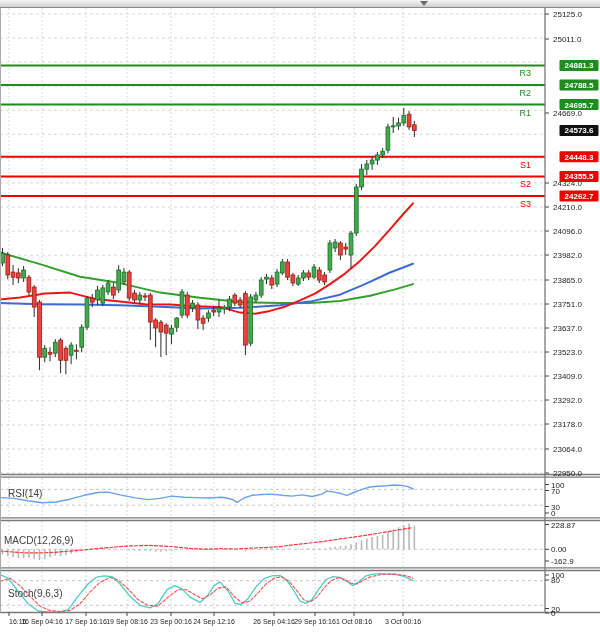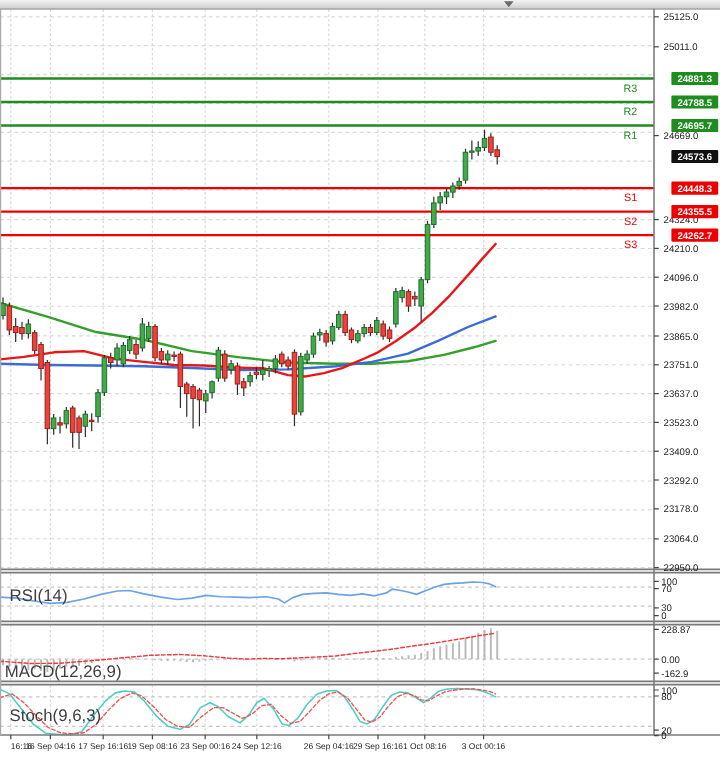--- a/index.html
+++ b/index.html
@@ -5,24 +5,24 @@
   html,body{margin:0;padding:0;background:#fff;}
   .screen{position:relative;width:600px;height:633px;background:#ffffff;overflow:hidden;
           font-family:"Liberation Sans",sans-serif;}
   .topbar{position:absolute;left:0;top:0;width:600px;height:7px;
           background:linear-gradient(#f4f4f4,#cfcfcf);border-bottom:1px solid #8a8a8a;}
   .scroll-marker{position:absolute;left:420px;top:1px;width:0;height:0;
           border-left:4px solid transparent;border-right:4px solid transparent;
           border-top:5px solid #6a6a6a;}
   .chart-area{position:absolute;left:0;top:0;width:600px;height:633px;}
   svg{position:absolute;left:0;top:0;}
-  .pane-label{position:absolute;left:8px;color:#3f3f3f;font-size:14px;font-weight:400;
+  .pane-label{position:absolute;left:8px;color:#3f3f3f;font-size:10px;font-weight:400;
           letter-spacing:0;white-space:nowrap;}
   .lbl-rsi{top:488px;}
-  .lbl-macd{top:535px;left:4px;margin-top:16px;}
+  .lbl-macd{top:535px;left:4px;}
   .lbl-stoch{top:588px;}
 </style>
 </head>
 <body>
 
 <div class="screen">
   <div class="chart-area">
     <svg id="chart-svg" width="600" height="633" viewBox="0 0 600 633">
         <line x1="9" y1="8" x2="9" y2="473" stroke="#d8d8d8" stroke-width="1" stroke-dasharray="2,2"></line>
         <line x1="42" y1="8" x2="42" y2="473" stroke="#d8d8d8" stroke-width="1" stroke-dasharray="2,2"></line>

